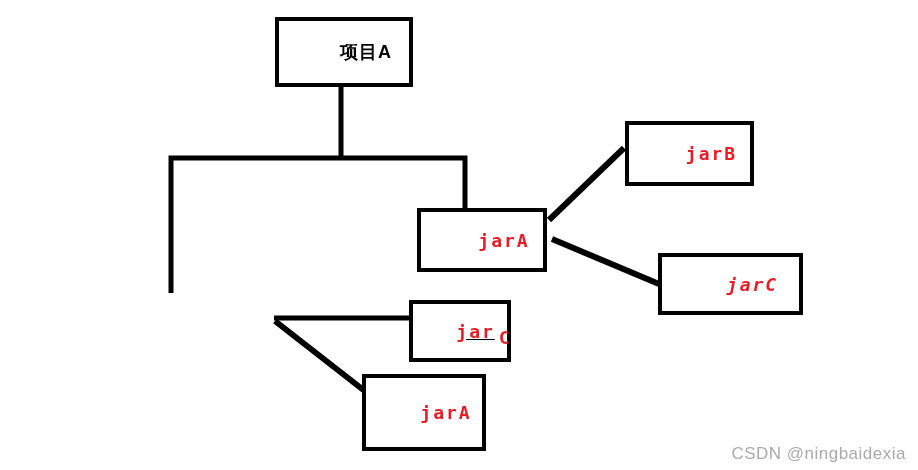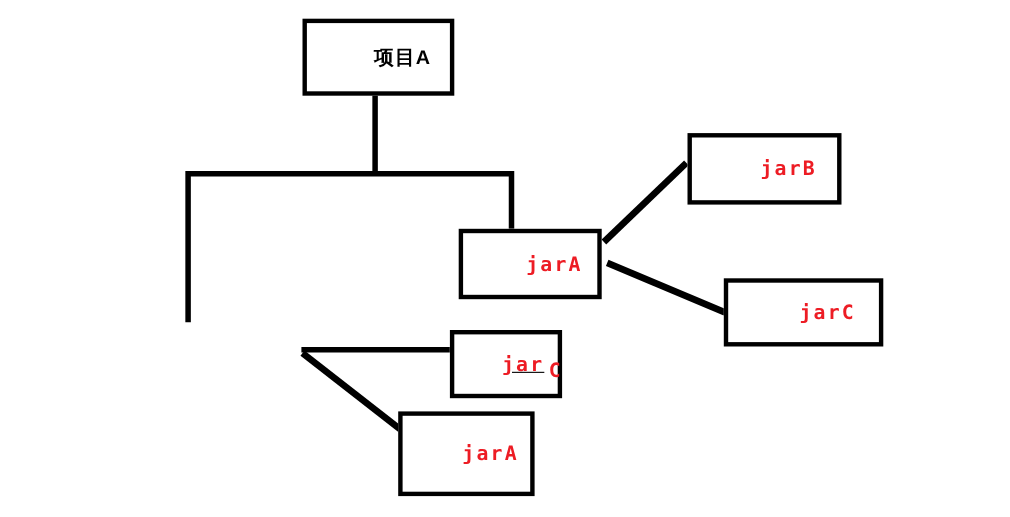--- a/index.html
+++ b/index.html
@@ -37,23 +37,23 @@
   .node .label-jar {
     font-family: "DejaVu Sans Mono", monospace;
     font-size: 18px;
     font-weight: bold;
     color: #ed1c24;
     letter-spacing: 2px;
     white-space: nowrap;
   }
   
   #node-project-a   { left: 275px; top: 17px;  width: 138px; height: 70px; }
-  #node-jar-b       { left: 625px; top: 121px; width: 140px; height: 65px; }
+  #node-jar-b       { left: 625px; top: 121px; width: 129px; height: 65px; }
   #node-jar-a-mid   { left: 417px; top: 208px; width: 130px; height: 64px; }
-  #node-jar-c-right { left: 658px; top: 253px; width: 145px; height: 62px; }
+  #node-jar-c-right { left: 658px; top: 253px; width: 145px; height: 62px; font-style: italic; }
   #node-project-c   { left: 142px; top: 293px; width: 130px; height: 60px; }
   #node-jar-c-mid   { left: 409px; top: 300px; width: 102px; height: 62px; text-decoration: underline; }
   #node-jar-a-bot   { left: 362px; top: 374px; width: 124px; height: 77px; }
 
   #node-jar-c-mid .part-c {
     display: inline-block;
     transform: translate(4px, 6px);
   }
   #watermark {
     position: absolute;
@@ -103,14 +103,15 @@
 
 
   <div class="node" id="node-jar-c-mid">
     <span class="label-jar"><span class="part-jar">jar</span><span class="part-c">C</span></span>
   </div>
 
   <div class="node" id="node-jar-a-bot">
     <span class="label-jar">jarA</span>
   </div>
 
+  <div id="watermark">CSDN @ningbaidexia</div>
 
 </div>
 
 </body></html>

